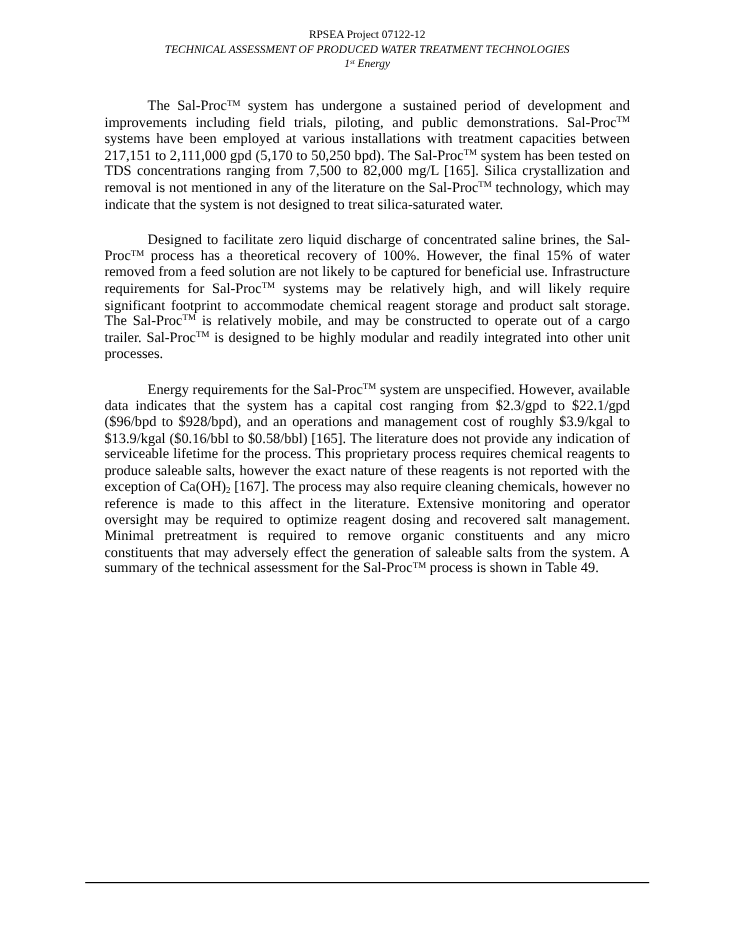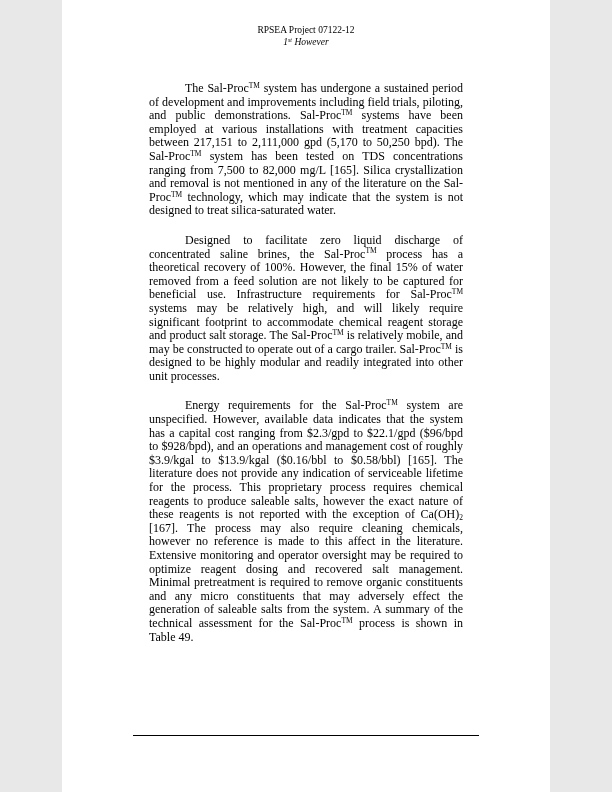--- a/index.html
+++ b/index.html
@@ -1,21 +1,21 @@
 <!DOCTYPE html>
 <html><head>
 <meta charset="utf-8">
 <style>
   html, body {
     margin: 0;
     padding: 0;
     background: #e8e8e8;
   }
   .page {
-    width: 488px;
+    width: 612px;
     height: 792px;
     margin: 0 auto;
     position: relative;
     background: #ffffff;
     box-sizing: border-box;
     overflow: hidden;
     font-family: "Liberation Serif", serif;
     color: #000000;
   }
   .doc-header {
@@ -73,21 +73,22 @@
     margin-top: 9px;
   }
 </style>
 </head>
 <body>
 
 <div class="page">
 
   <header class="doc-header">
     <div class="h-line1">RPSEA Project 07122-12</div>
-    <div class="h-line3"><span>1</span><sup>st</sup><span> However</span></div>
+    <div class="h-line2">TECHNICAL ASSESSMENT OF PRODUCED WATER TREATMENT TECHNOLOGIES</div>
+    <div class="h-line3"><span>1</span><sup>st</sup><span> Energy</span></div>
   </header>
 
   <main class="doc-body">
     <p class="para"><span>The Sal-Proc</span><sup>TM</sup><span> system has undergone a sustained period of development and improvements including field trials, piloting, and public demonstrations. Sal-Proc</span><sup>TM</sup><span> systems have been employed at various installations with treatment capacities between 217,151 to 2,111,000 gpd (5,170 to 50,250 bpd). The Sal-Proc</span><sup>TM</sup><span> system has been tested on TDS concentrations ranging from 7,500 to 82,000 mg/L [165]. Silica crystallization and removal is not mentioned in any of the literature on the Sal-Proc</span><sup>TM</sup><span> technology, which may indicate that the system is not designed to treat silica-saturated water.</span></p>
     <p class="para"><span>Designed to facilitate zero liquid discharge of concentrated saline brines, the Sal-Proc</span><sup>TM</sup><span> process has a theoretical recovery of 100%. However, the final 15% of water removed from a feed solution are not likely to be captured for beneficial use. Infrastructure requirements for Sal-Proc</span><sup>TM</sup><span> systems may be relatively high, and will likely require significant footprint to accommodate chemical reagent storage and product salt storage. The Sal-Proc</span><sup>TM</sup><span> is relatively mobile, and may be constructed to operate out of a cargo trailer. Sal-Proc</span><sup>TM</sup><span> is designed to be highly modular and readily integrated into other unit processes.</span></p>
     <p class="para"><span>Energy requirements for the Sal-Proc</span><sup>TM</sup><span> system are unspecified. However, available data indicates that the system has a capital cost ranging from $2.3/gpd to $22.1/gpd ($96/bpd to $928/bpd), and an operations and management cost of roughly $3.9/kgal to $13.9/kgal ($0.16/bbl to $0.58/bbl) [165]. The literature does not provide any indication of serviceable lifetime for the process. This proprietary process requires chemical reagents to produce saleable salts, however the exact nature of these reagents is not reported with the exception of Ca(OH)</span><sub>2</sub><span> [167]. The process may also require cleaning chemicals, however no reference is made to this affect in the literature. Extensive monitoring and operator oversight may be required to optimize reagent dosing and recovered salt management. Minimal pretreatment is required to remove organic constituents and any micro constituents that may adversely effect the generation of saleable salts from the system. A summary of the technical assessment for the Sal-Proc</span><sup>TM</sup><span> process is shown in Table 49.</span></p>
   </main>
 
   <footer class="doc-footer">
     <div class="footer-rule"></div>

